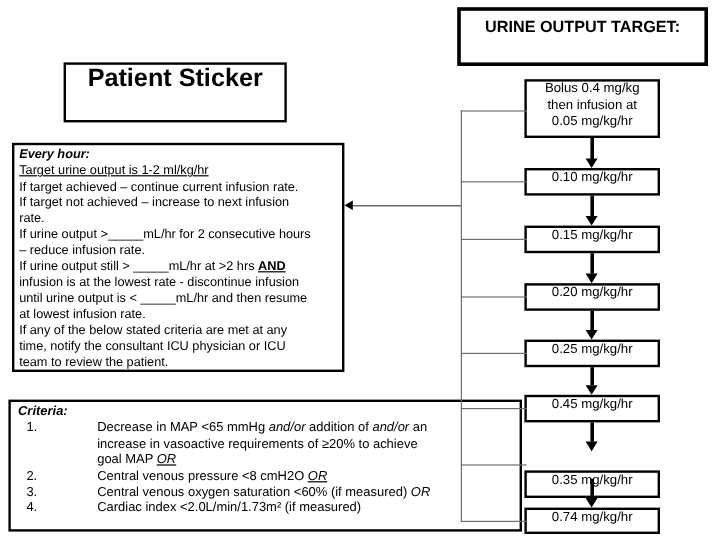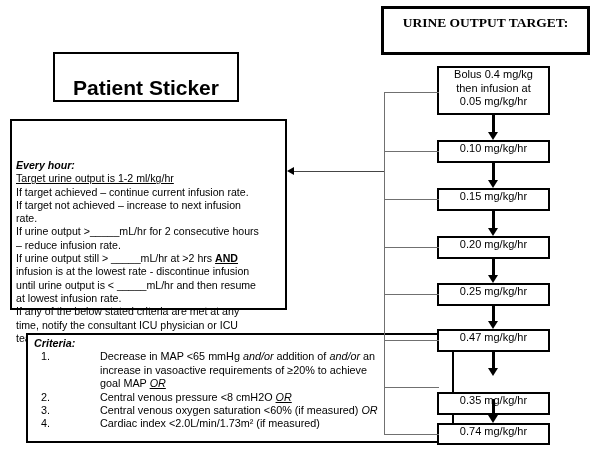--- a/index.html
+++ b/index.html
@@ -4,36 +4,36 @@
 <style>
   html,body{margin:0;padding:0;background:#ffffff;}
   #canvas{
     position:relative;width:600px;height:462px;background:#ffffff;
     font-family:"Liberation Sans",sans-serif;color:#000;overflow:hidden;
   }
   .box{position:absolute;background:#fff;border:2px solid #000;box-sizing:border-box;}
 
   
   #target-box{left:381px;top:6px;width:209px;height:49px;text-align:center;
-    font-weight:bold;font-size:13.5px;line-height:17px;padding-top:5px;border-width:3px;font-family:Liberation Serif, serif;}
+    font-weight:bold;font-size:13.5px;line-height:17px;padding-top:5px;border-width:3px;}
 
   
   #patient-sticker{left:53px;top:52px;width:186px;height:50px;display:flex;
-    align-items:flex-end;justify-content:center;font-weight:bold;font-size:21px;}
+    align-items:flex-start;justify-content:center;font-weight:bold;font-size:21px;}
 
   
   #every-hour{left:10px;top:119px;width:277px;height:191px;font-size:10.6px;
     line-height:13.3px;padding:2px 4px;border-width:2px;}
-  .eh-heading{font-weight:bold;font-style:italic;margin-top:36px;}
+  .eh-heading{font-weight:bold;font-style:italic;}
   .eh-underline{text-decoration:underline;}
   .eh-body{white-space:pre-line;}
   .bold-underline{font-weight:bold;text-decoration:underline;}
 
   
-  #criteria{left:26px;top:333px;width:428px;height:110px;font-size:10.8px;
+  #criteria{left:7px;top:333px;width:428px;height:110px;font-size:10.8px;
     line-height:13.4px;padding:2px 6px;border-width:2px;}
   .crit-heading{font-weight:bold;font-style:italic;}
   .crit-item{display:flex;}
   .crit-num{flex:0 0 30px;padding-left:7px;box-sizing:border-box;}
   .crit-text{flex:1;white-space:pre-line;margin-left:36px;}
   .it{font-style:italic;}
   .it-u{font-style:italic;text-decoration:underline;}
 
   
   .step{left:437px;width:113px;display:flex;align-items:flex-start;justify-content:center;
@@ -116,21 +116,21 @@
     </div>
   </div>
 
   <div class="box step" id="step-0"><span>Bolus 0.4 mg/kg
 then infusion at
 0.05 mg/kg/hr</span></div>
   <div class="box step" id="step-1"><span>0.10 mg/kg/hr</span></div>
   <div class="box step" id="step-2"><span>0.15 mg/kg/hr</span></div>
   <div class="box step" id="step-3"><span>0.20 mg/kg/hr</span></div>
   <div class="box step" id="step-4"><span>0.25 mg/kg/hr</span></div>
-  <div class="box step" id="step-5"><span>0.47 mg/kg/hr</span></div>
+  <div class="box step" id="step-5"><span>0.45 mg/kg/hr</span></div>
   <div class="box step" id="step-6"><span>0.35 mg/kg/hr</span></div>
   <div class="box step" id="step-7"><span>0.74 mg/kg/hr</span></div>
 
   <div class="conn" id="spine"></div>
   <div class="conn branch" style="top:92px;"></div>
   <div class="conn branch" style="top:151px;"></div>
   <div class="conn branch" style="top:199px;"></div>
   <div class="conn branch" style="top:247px;"></div>
   <div class="conn branch" style="top:294px;"></div>
   <div class="conn branch" style="top:340px;"></div>

